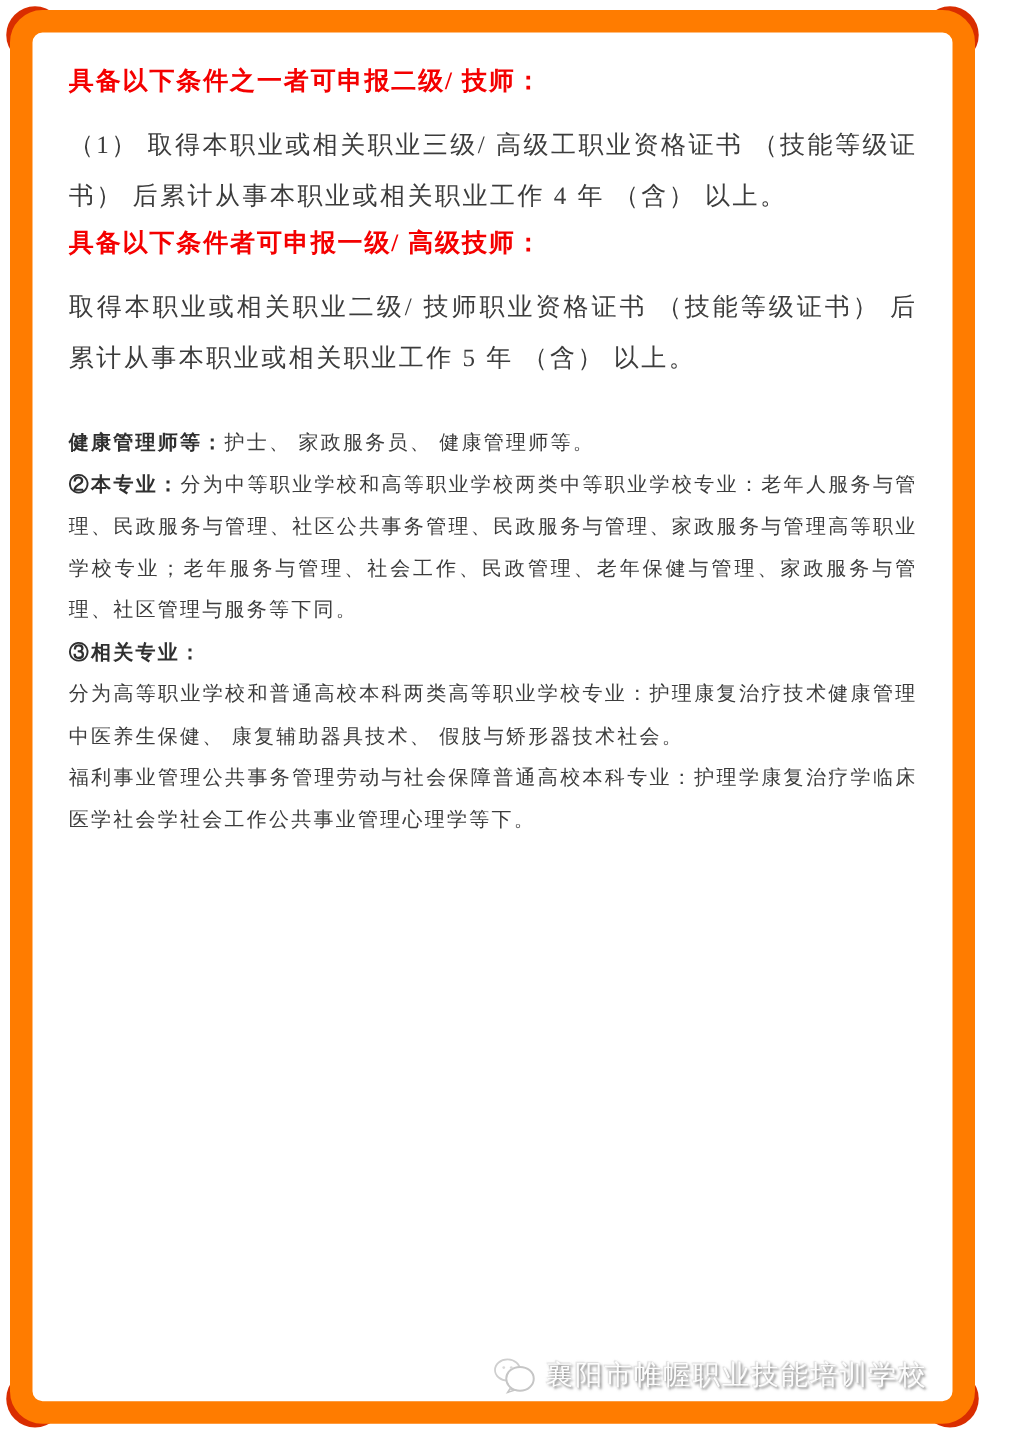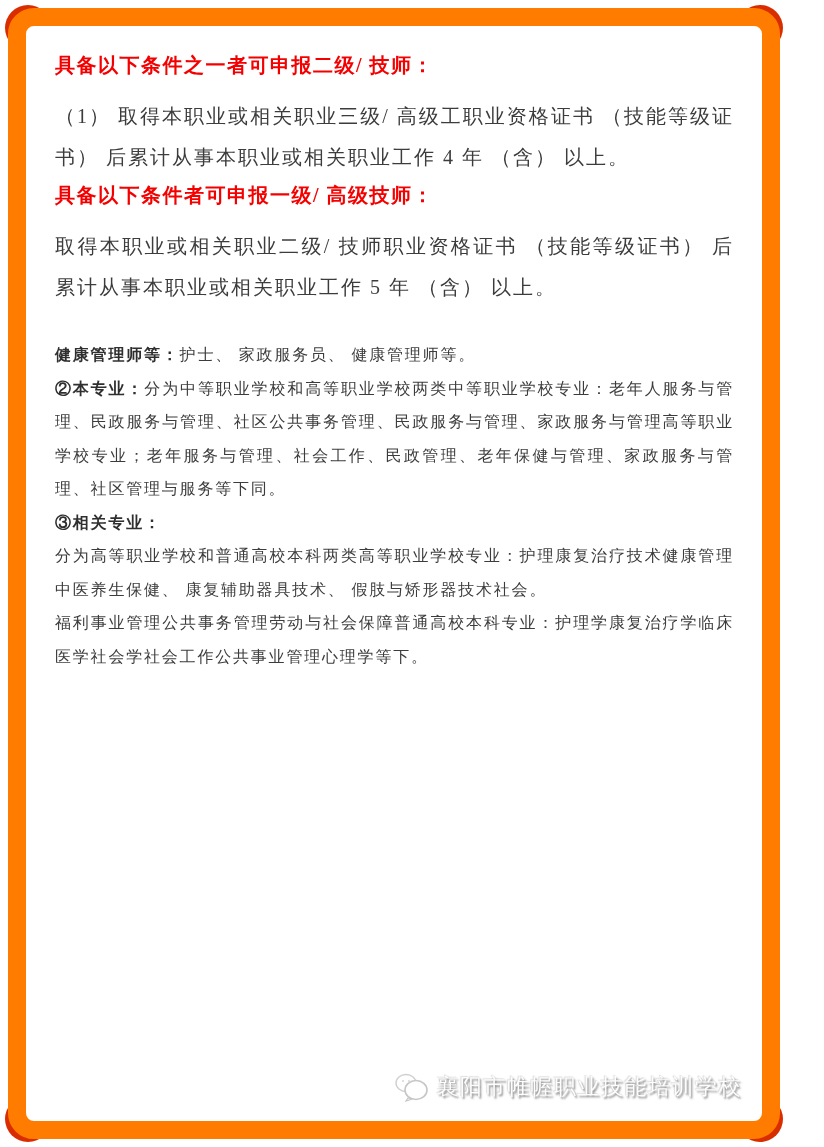--- a/index.html
+++ b/index.html
@@ -64,21 +64,21 @@
     margin: 0;
     font-size: 16px;
     line-height: 33.5px;
     letter-spacing: 1.8px;
     text-align: justify;
     color: #3c3c3c;
   }
   .note b { font-weight: bold; color: #2f2f2f; }
   .watermark {
     position: absolute;
-    right: 20px; bottom: 19px;
+    right: 20px; bottom: 6px;
     display: flex;
     align-items: center;
     gap: 7px;
     white-space: nowrap;
   }
   .wm-logo { display: inline-block; width: 36px; height: 30px; }
   .wm-text {
     font-family: "Liberation Sans", "DejaVu Sans", sans-serif;
     font-size: 22px;
     letter-spacing: 1.5px;

